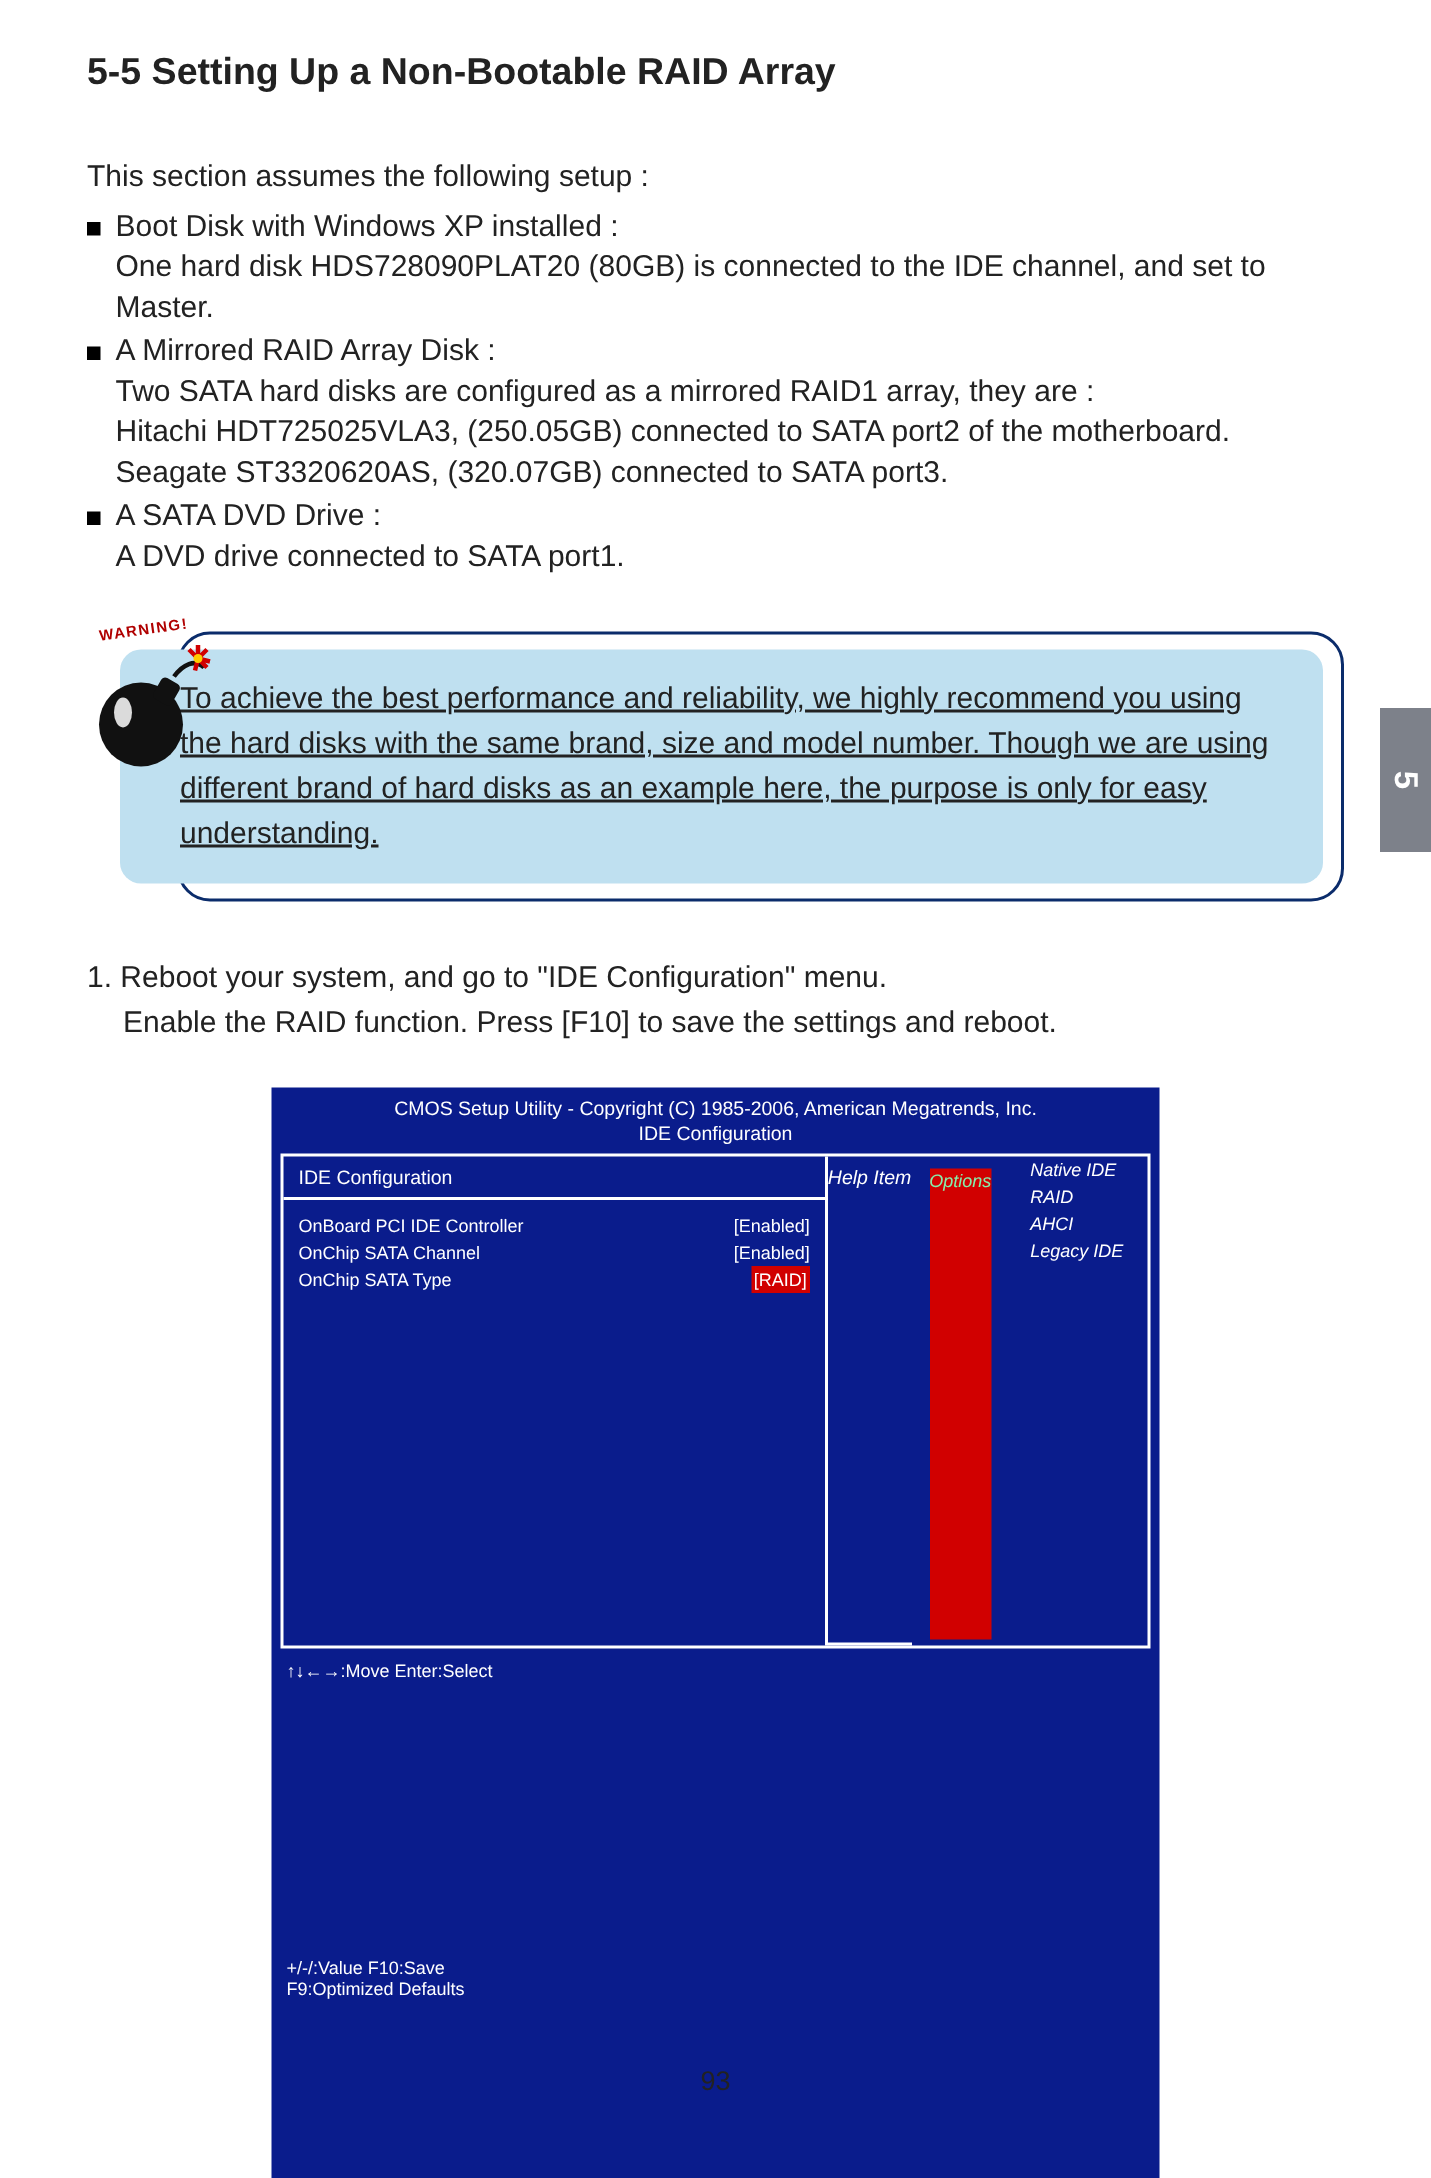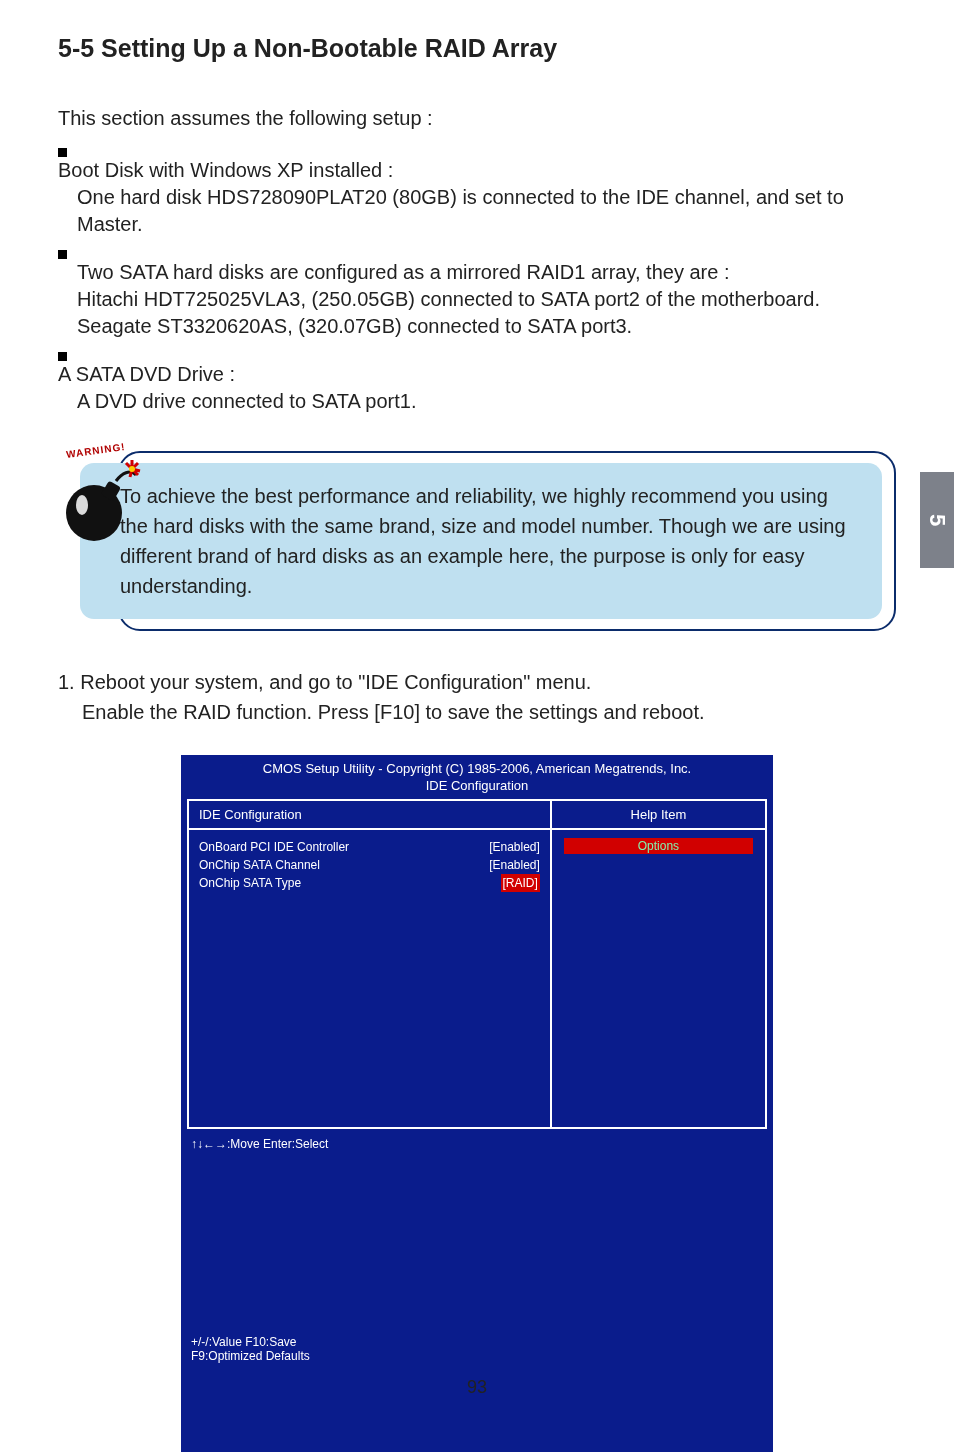--- a/index.html
+++ b/index.html
@@ -19,21 +19,20 @@
   }
   .para {
     font-size: 20px;
     line-height: 1.35;
     margin-bottom: 6px;
   }
   .bullet-row {
     display: flex;
     align-items: flex-start;
     margin-top: 2px;
-    flex-direction: column;
   }
   .bullet {
     width: 9px;
     height: 9px;
     background: #000;
     margin-top: 10px;
     margin-right: 10px;
     flex-shrink: 0;
   }
   .bullet-text {
@@ -77,20 +76,21 @@
   }
   .callout-inner {
     background: #bfe0f0;
     border-radius: 14px;
     padding: 18px 26px 18px 40px;
     margin-left: -52px;
     font-size: 20px;
     line-height: 1.5;
     color: #222;
     position: relative;
+    text-decoration: underline;
   }
   .callout-inner::before {
     content:"";
     position:absolute;
     left:-12px; top:50%;
     width:0;height:0;
   }
 
   .numbered {
     margin-top: 36px;
@@ -148,21 +148,22 @@
     justify-content: space-between;
   }
   .bios-row .val { color: #ffffff; }
   .bios-row .val.raid {
     background: #d10000;
     padding: 0 2px;
   }
   .bios-right {
     flex: 1;
     display: flex;
-    flex-direction: column;
+    flex-direction: row;
+    font-style: italic;
   }
   .bios-right-header {
     text-align: center;
     padding: 6px 0;
     border-bottom: 2px solid #fff;
   }
   .bios-options-title {
     background: #d10000;
     color: #86efac;
     text-align: center;
@@ -224,20 +225,21 @@
 <div class="para">This section assumes the following setup :</div>
 
 <div class="bullet-row">
   <div class="bullet"></div>
   <div class="bullet-text">Boot Disk with Windows XP installed :</div>
 </div>
 <div class="indent">One hard disk HDS728090PLAT20 (80GB) is connected to the IDE channel, and set to Master.</div>
 
 <div class="bullet-row">
   <div class="bullet"></div>
+  <div class="bullet-text">A Mirrored RAID Array Disk :</div>
 </div>
 <div class="indent">Two SATA hard disks are configured as a mirrored RAID1 array, they are :</div>
 <div class="indent">Hitachi HDT725025VLA3, (250.05GB) connected to SATA port2 of the motherboard.</div>
 <div class="indent">Seagate ST3320620AS, (320.07GB) connected to SATA port3.</div>
 
 <div class="bullet-row">
   <div class="bullet"></div>
   <div class="bullet-text">A SATA DVD Drive :</div>
 </div>
 <div class="indent">A DVD drive connected to SATA port1.</div>
@@ -281,20 +283,26 @@
         </div>
         <div class="bios-row">
           <span>OnChip SATA Type</span>
           <span class="val raid">[RAID]</span>
         </div>
       </div>
     </div>
     <div class="bios-right">
       <div class="bios-right-header">Help Item</div>
       <div class="bios-options-title">Options</div>
+      <div class="bios-options-list">
+        <div>Native IDE</div>
+        <div>RAID</div>
+        <div>AHCI</div>
+        <div>Legacy IDE</div>
+      </div>
     </div>
   </div>
   <div class="bios-footer">
     <div class="col1">↑↓←→:Move   Enter:Select</div>
     <div class="col2">
       <div>+/-/:Value     F10:Save</div>
       <div class="line2">F9:Optimized Defaults</div>
     </div>
     <div class="col3">ESC:Exit     F1:General Help</div>
   </div>

